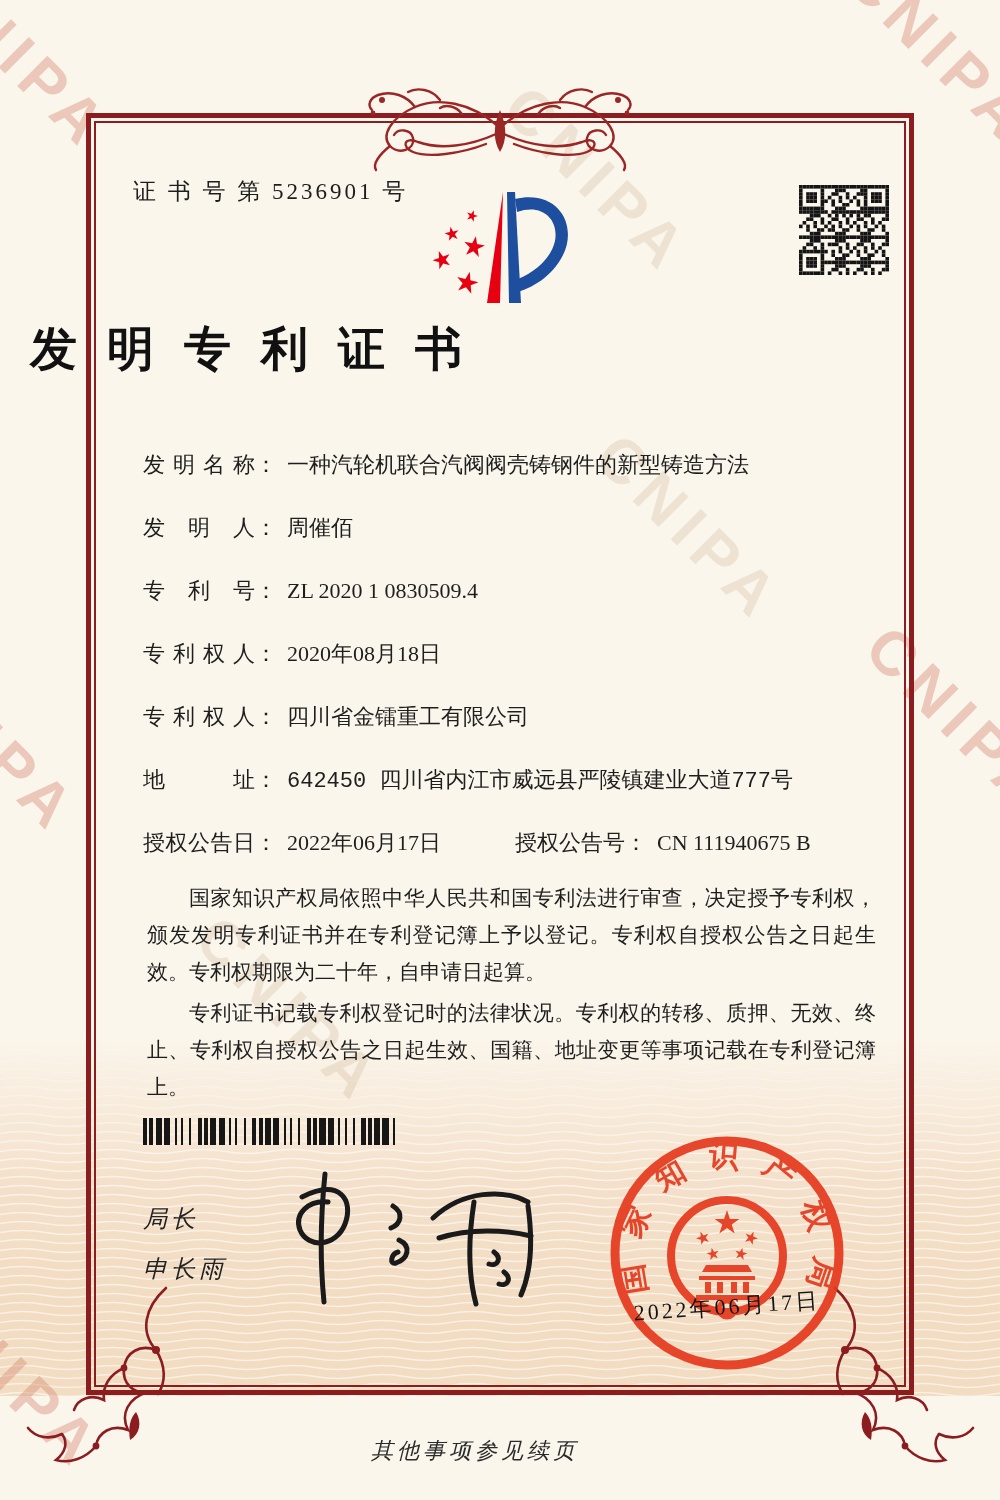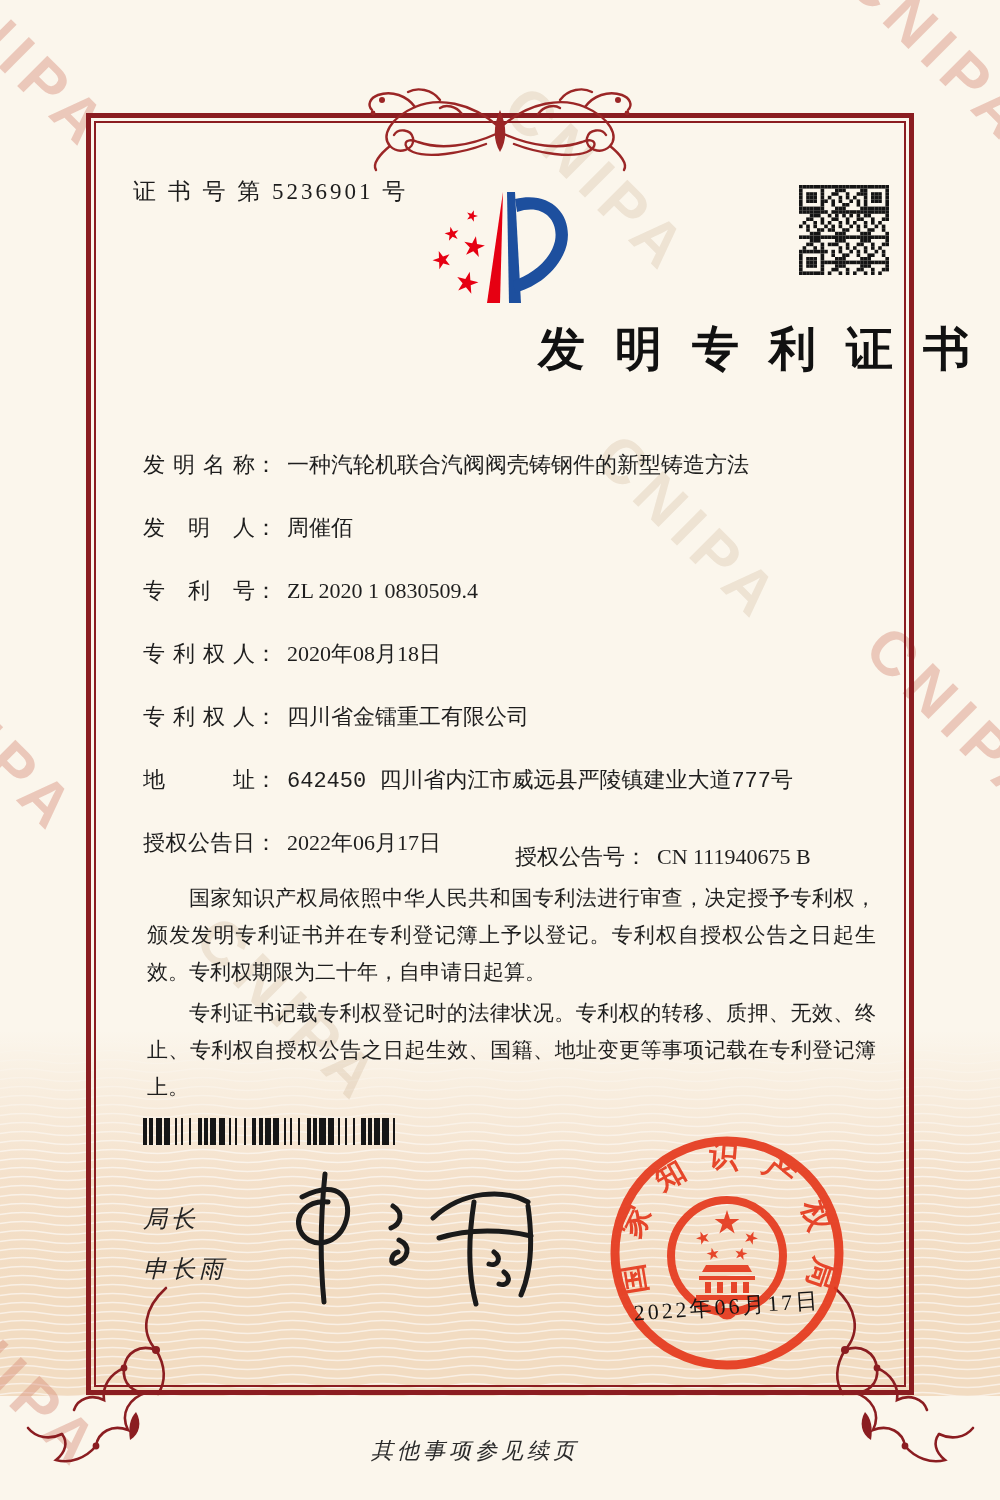--- a/index.html
+++ b/index.html
@@ -34,31 +34,31 @@
   .frame-inner{position:absolute;inset:3px;border:2px solid #8b1d21;}
   .ornament{position:absolute;z-index:4;}
   
   .cert-no{
     position:absolute;left:133px;top:176px;z-index:5;
     font-size:23px;letter-spacing:3px;color:#1d1d1d;
   }
   .logo{position:absolute;left:420px;top:183px;z-index:5;}
   .qr{position:absolute;left:799px;top:185px;z-index:5;}
   .title{
-    position:absolute;left:0;top:318px;width:1000px;z-index:5;text-align:right;
+    position:absolute;left:0;top:318px;width:1000px;z-index:5;text-align:left;
     font-size:47px;font-weight:bold;letter-spacing:30px;text-indent:30px;color:#111;
   }
   
   .field-row{
     position:absolute;left:143px;z-index:5;font-size:22px;color:#1e1e1e;white-space:nowrap;
   }
   .flabel{display:inline-block;width:112px;text-align:justify;text-align-last:justify;vertical-align:bottom;}
   .flabel-natural{display:inline-block;vertical-align:bottom;}
   .fvalue{margin-left:10px;}
-  .grant-no-group{position:absolute;left:372px;top:0;white-space:nowrap;margin-top:14px;}
+  .grant-no-group{position:absolute;left:372px;top:0;white-space:nowrap;}
   
   .paras{
     position:absolute;left:143px;top:876px;width:737px;z-index:5;
     font-size:21px;line-height:37px;text-align:justify;color:#1e1e1e;
   }
   .paras p{margin:4px;text-indent:2em;}
   
   .barcode{position:absolute;left:143px;top:1118px;width:253px;height:27px;z-index:5;}
   .director-block{
     position:absolute;left:143px;top:1203px;z-index:5;

